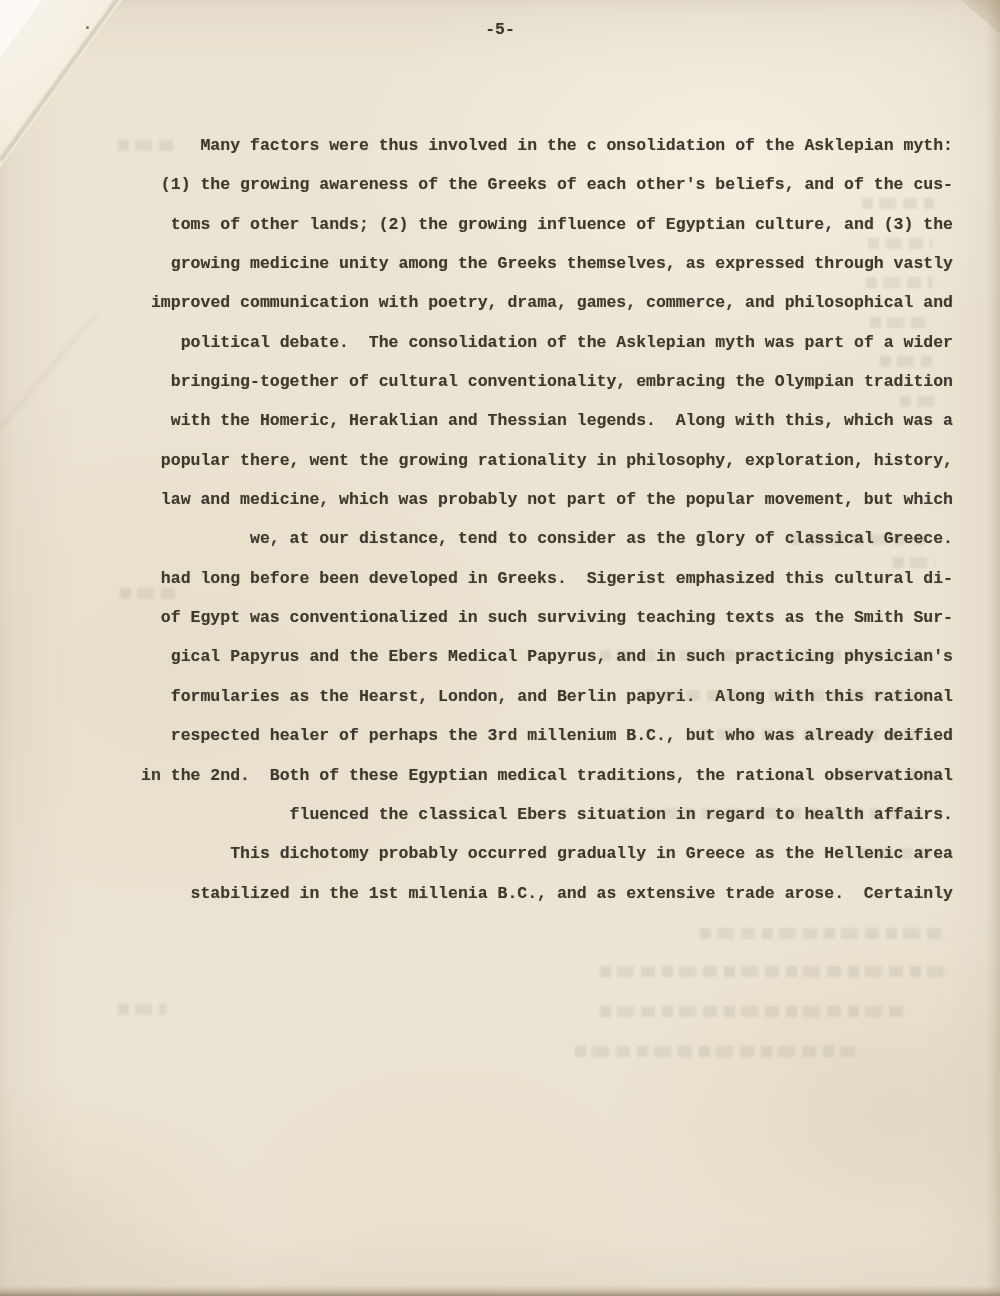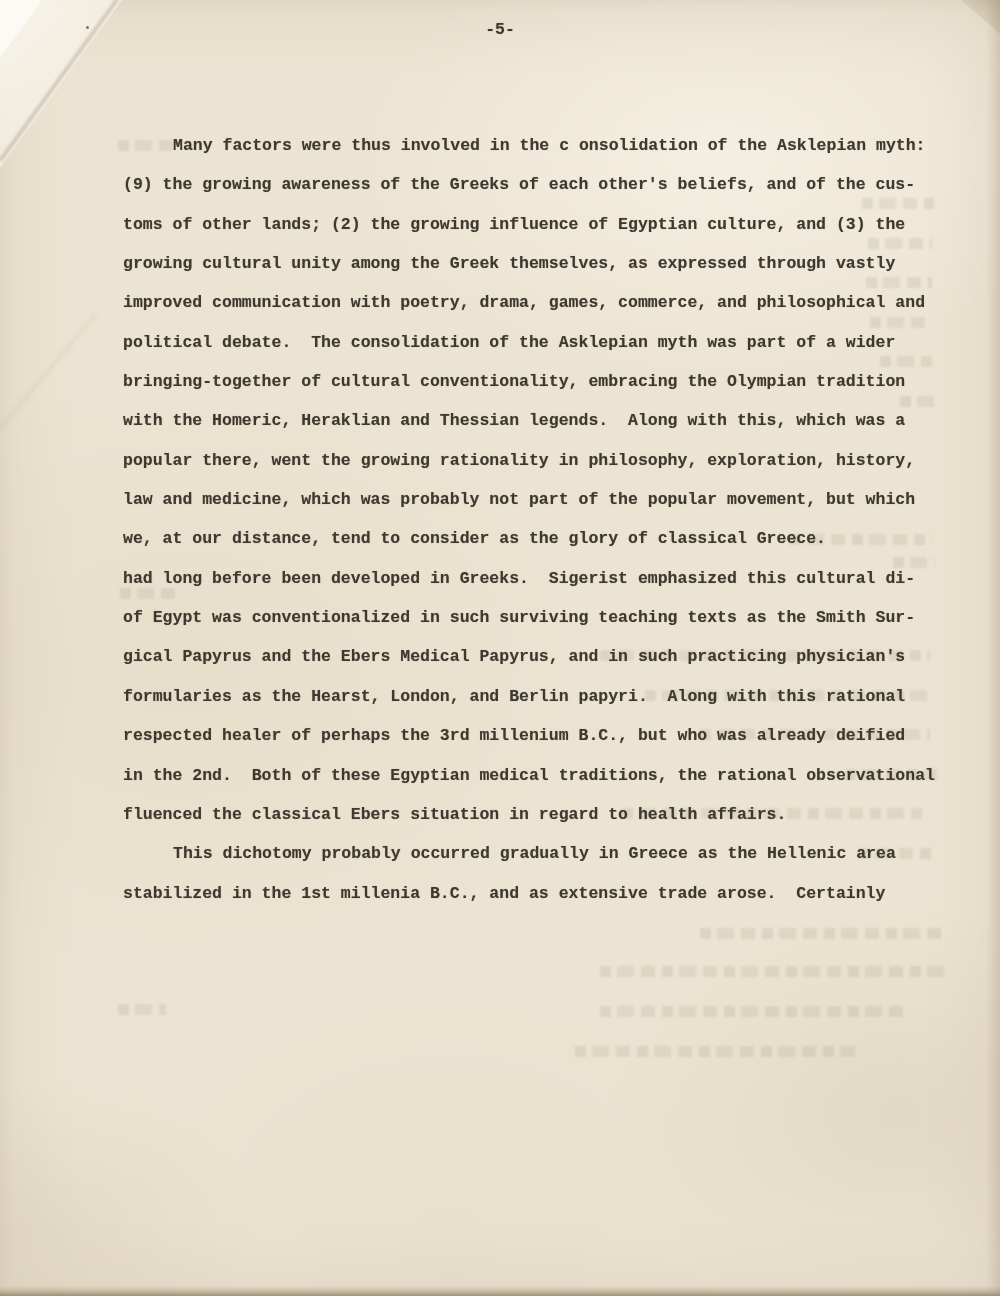--- a/index.html
+++ b/index.html
@@ -49,20 +49,21 @@
     font-size: 16.5px;
     font-weight: 700;
     line-height: 39.35px;
     color: #3e392f;
     letter-spacing: 0;
   }
   .line {
     white-space: pre;
     height: 39.35px;
     text-shadow: 0 0 1px rgba(62, 57, 47, 0.40);
+    text-align: right;
   }
   .line.indent { padding-left: 50px; }
   
   .fold-highlight {
     position: absolute;
     top: 0; left: 0;
     width: 122px; height: 168px;
     clip-path: polygon(0 0, 100% 0, 0 100%);
     background: linear-gradient(135deg, rgba(250, 246, 237, 0.95) 0%, rgba(246, 241, 229, 0.75) 55%, rgba(240, 233, 218, 0.35) 100%);
   }
@@ -165,23 +166,23 @@
   <div class="ghost" style="left:700px; top:928px; width:245px;"></div>
   <div class="ghost" style="left:600px; top:966px; width:348px;"></div>
   <div class="ghost" style="left:118px; top:1004px; width:48px;"></div>
   <div class="ghost" style="left:600px; top:1006px; width:305px;"></div>
   <div class="ghost" style="left:575px; top:1046px; width:280px;"></div>
 
   <div class="page-number">-5-</div>
 
   <div class="typed-body">
     <div class="line indent">Many factors were thus involved in the c onsolidation of the Asklepian myth:</div>
-    <div class="line">(9) the growing awareness of the Greeks of each other's beliefs, and of the cus-</div>
+    <div class="line">(1) the growing awareness of the Greeks of each other's beliefs, and of the cus-</div>
     <div class="line">toms of other lands; (2) the growing influence of Egyptian culture, and (3) the</div>
-    <div class="line">growing cultural unity among the Greek themselves, as expressed through vastly</div>
+    <div class="line">growing medicine unity among the Greeks themselves, as expressed through vastly</div>
     <div class="line">improved communication with poetry, drama, games, commerce, and philosophical and</div>
     <div class="line">political debate.  The consolidation of the Asklepian myth was part of a wider</div>
     <div class="line">bringing-together of cultural conventionality, embracing the Olympian tradition</div>
     <div class="line">with the Homeric, Heraklian and Thessian legends.  Along with this, which was a</div>
     <div class="line">popular there, went the growing rationality in philosophy, exploration, history,</div>
     <div class="line">law and medicine, which was probably not part of the popular movement, but which</div>
     <div class="line">we, at our distance, tend to consider as the glory of classical Greece.</div>
     <div class="line">had long before been developed in Greeks.  Sigerist emphasized this cultural di-</div>
     <div class="line">of Egypt was conventionalized in such surviving teaching texts as the Smith Sur-</div>
     <div class="line">gical Papyrus and the Ebers Medical Papyrus, and in such practicing physician's</div>

